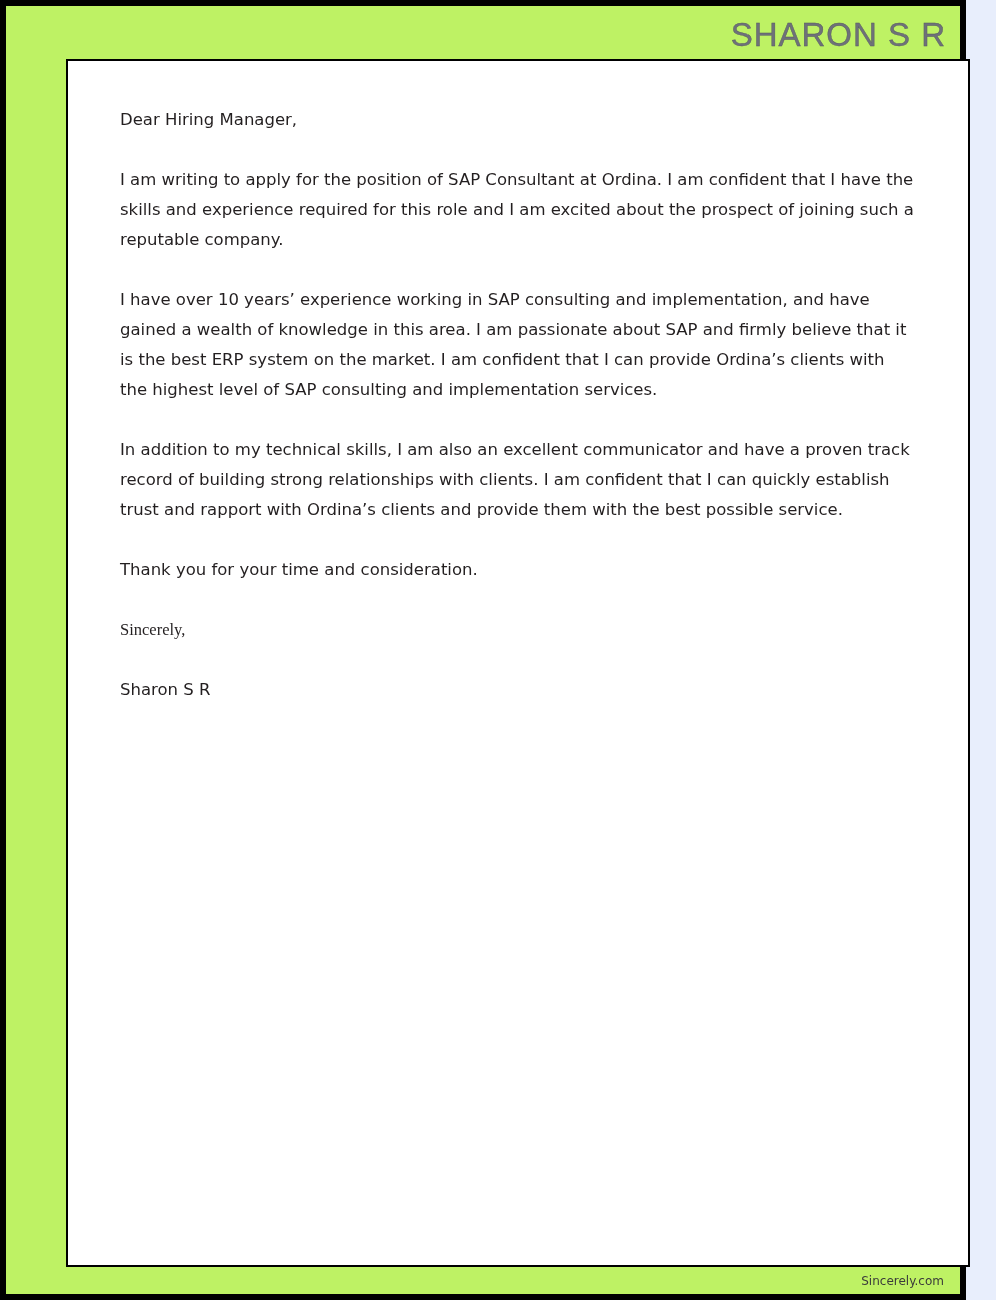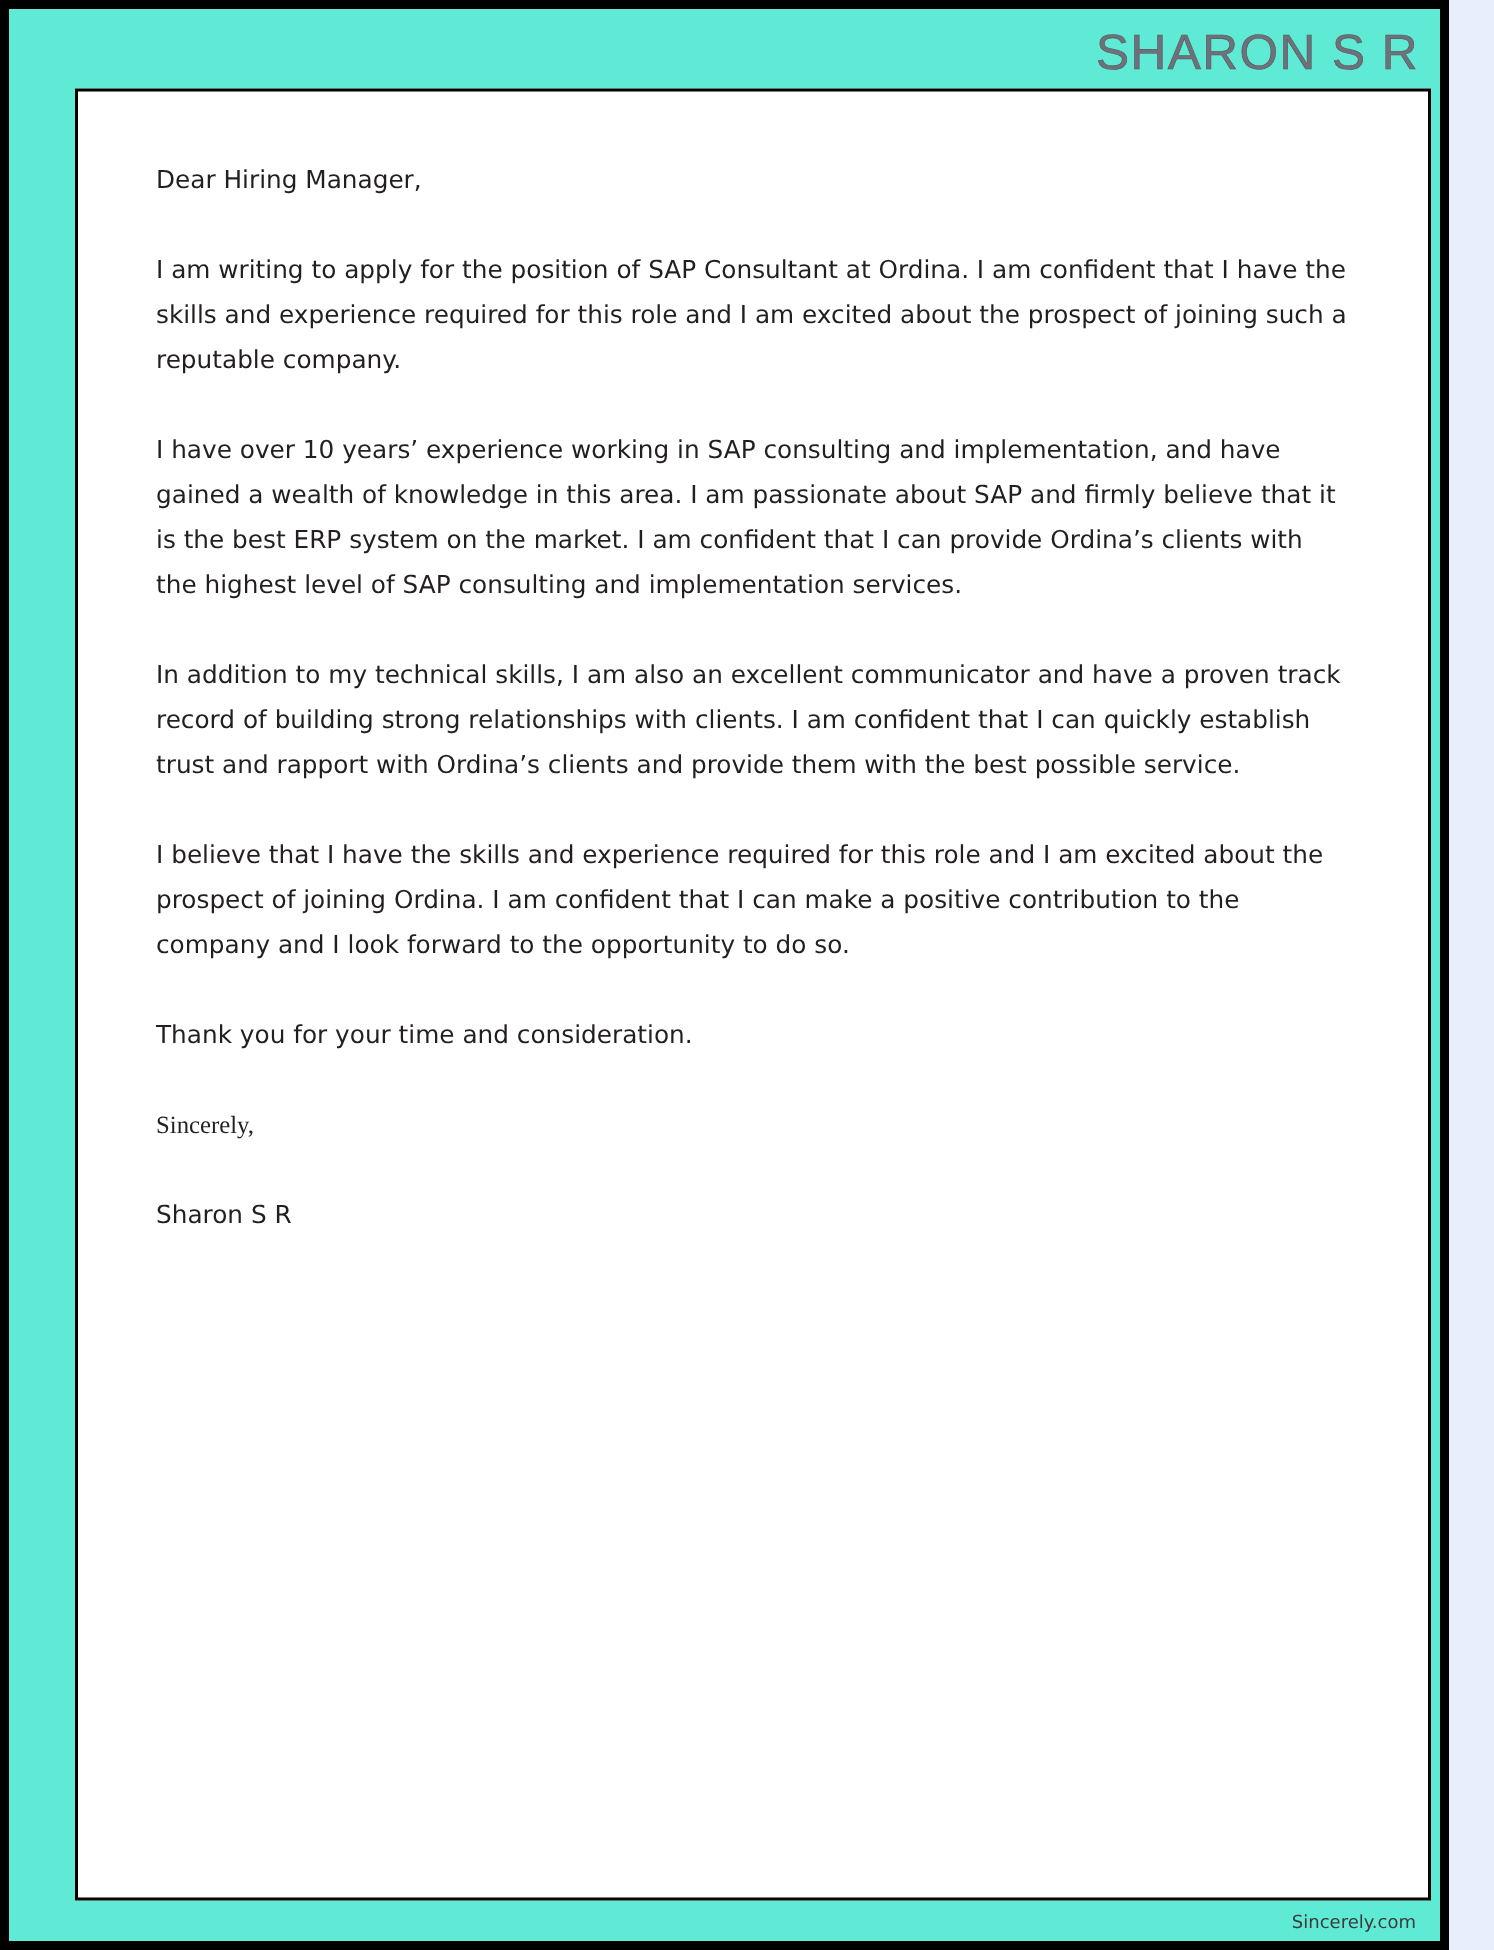--- a/index.html
+++ b/index.html
@@ -12,21 +12,21 @@
     background: #e8eefc;
     font-family: "DejaVu Sans", sans-serif;
     overflow: hidden;
   }
   .page {
     position: relative;
     width: 966px;
     height: 1300px;
     box-sizing: border-box;
     border: 6px solid #000000;
-    background: #5eead4;
+    background: #bef264;
   }
   .header {
     position: absolute;
     top: 6px;
     left: 6px;
     right: 6px;
     height: 44px;
     display: flex;
     align-items: center;
     justify-content: flex-end;
@@ -36,21 +36,21 @@
     font-family: "Liberation Sans", sans-serif;
     font-size: 33px;
     letter-spacing: 1px;
     color: #6e7179;
     padding-right: 8px;
     line-height: 1;
     -webkit-text-stroke: 0.4px #55585f;
   }
   .letter-sheet {
     position: absolute;
-    left: 44px;
+    left: 60px;
     top: 53px;
     width: 904px;
     height: 1208px;
     background: #ffffff;
     border: 2px solid #000000;
     border-bottom-width: 2px;
     box-sizing: border-box;
   }
   .letter-inner {
     padding: 44px 52px 0 52px;
@@ -99,21 +99,20 @@
     <div class="letter-inner">
 
       <p class="para">Dear Hiring Manager,</p>
 
       <p class="para">I am writing to apply for the position of SAP Consultant at Ordina. I am confident that I have the skills and experience required for this role and I am excited about the prospect of joining such a reputable company.</p>
 
       <p class="para">I have over 10 years’ experience working in SAP consulting and implementation, and have gained a wealth of knowledge in this area. I am passionate about SAP and firmly believe that it is the best ERP system on the market. I am confident that I can provide Ordina’s clients with the highest level of SAP consulting and implementation services.</p>
 
       <p class="para">In addition to my technical skills, I am also an excellent communicator and have a proven track record of building strong relationships with clients. I am confident that I can quickly establish trust and rapport with Ordina’s clients and provide them with the best possible service.</p>
 
-      <p class="para">I believe that I have the skills and experience required for this role and I am excited about the prospect of joining Ordina. I am confident that I can make a positive contribution to the company and I look forward to the opportunity to do so.</p>
 
       <p class="para">Thank you for your time and consideration.</p>
 
       <p class="para signoff">Sincerely,</p>
 
       <p class="para signer">Sharon S R</p>
 
 
     </div>
   </div>

